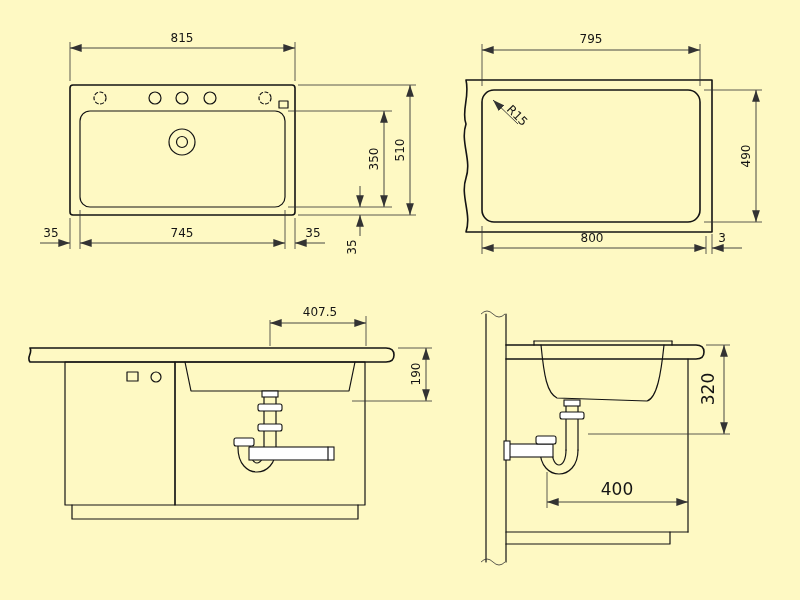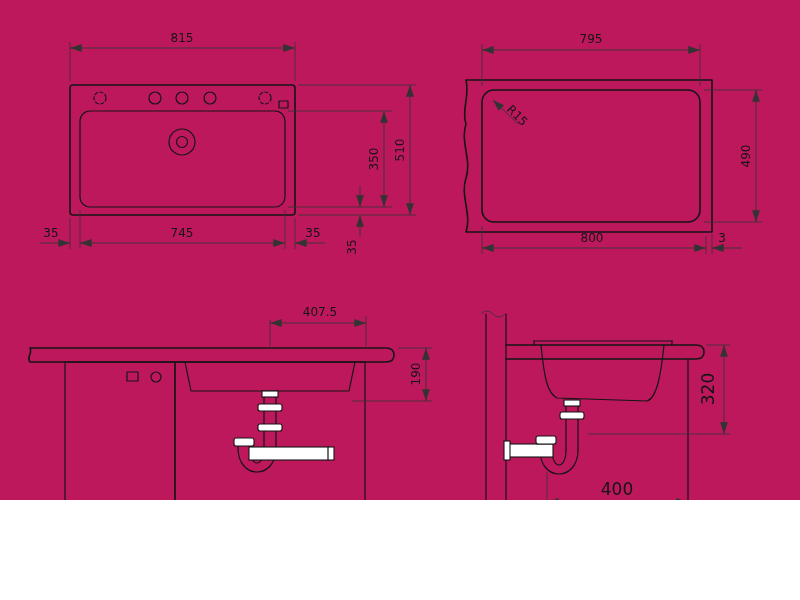--- a/index.html
+++ b/index.html
@@ -1,17 +1,17 @@
 <!DOCTYPE html>
 <html><head>
 <meta charset="utf-8">
 <title>Sink Installation Drawing</title>
 <style>
   html,body{margin:0;padding:0;background:#fff;}
-  .canvas{width:800px;height:500px;background:#be185d;position:relative;overflow:hidden;}
+  .canvas{width:800px;height:600px;background:#fef9c3;position:relative;overflow:hidden;}
   svg{display:block;}
   .ln  {fill:none;stroke:#141414;stroke-width:1.6;stroke-linejoin:round;stroke-linecap:round;}
   .ln2 {fill:none;stroke:#141414;stroke-width:1.2;stroke-linejoin:round;stroke-linecap:round;}
   .dm  {fill:none;stroke:#333333;stroke-width:0.9;}
   .xt  {fill:none;stroke:#333333;stroke-width:0.8;}
   .wf  {fill:#ffffff;stroke:#141414;stroke-width:1.1;}
   text {font-family:"DejaVu Sans","Liberation Sans",sans-serif;font-size:12px;fill:#141414;}
   .big {font-size:17px;}
 </style>
 </head>

